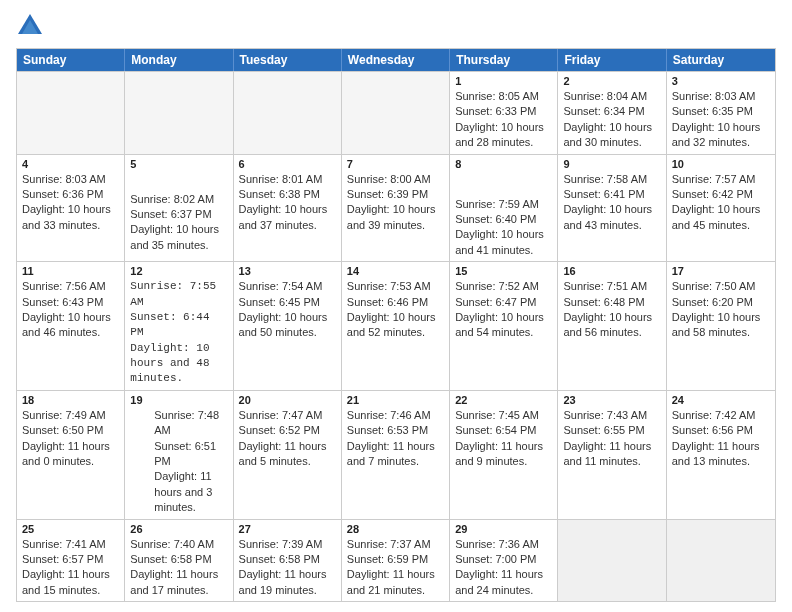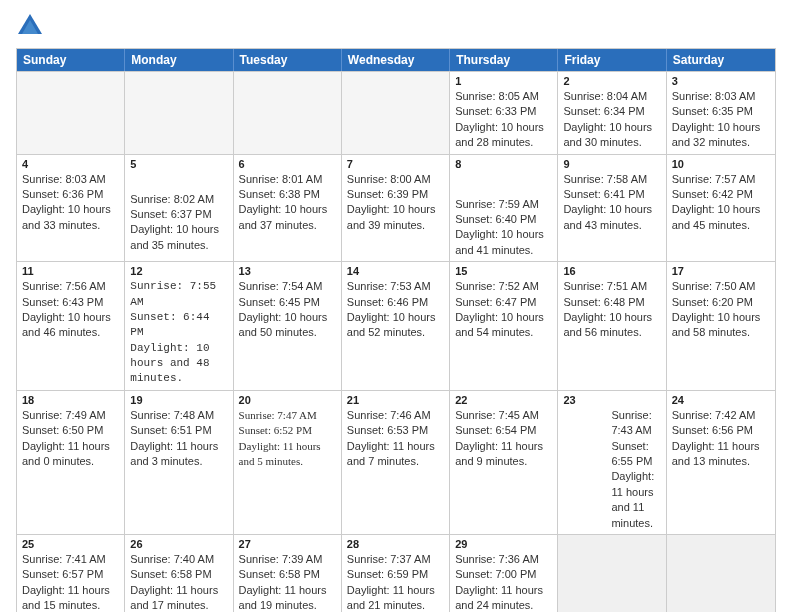--- a/index.html
+++ b/index.html
@@ -260,45 +260,45 @@
         </div>
         <div class="cal-row">
           <div class="cal-cell">
             <div class="day-num">18</div>
             <div class="day-info" style="white-space: pre-line;">Sunrise: 7:49 AM
 Sunset: 6:50 PM
 Daylight: 11 hours and 0 minutes.</div>
           </div>
           <div class="cal-cell">
             <div class="day-num">19</div>
-            <div class="day-info" style="white-space: pre-line;">Sunrise: 7:48 AM
+            <div class="day-info" style="white-space: pre-line; margin-left: 24px;">Sunrise: 7:48 AM
 Sunset: 6:51 PM
 Daylight: 11 hours and 3 minutes.</div>
           </div>
           <div class="cal-cell">
             <div class="day-num">20</div>
-            <div class="day-info" style="white-space: pre-line; font-family: Liberation Serif, serif;">Sunrise: 7:47 AM
+            <div class="day-info" style="white-space: pre-line;">Sunrise: 7:47 AM
 Sunset: 6:52 PM
 Daylight: 11 hours and 5 minutes.</div>
           </div>
           <div class="cal-cell">
             <div class="day-num">21</div>
             <div class="day-info" style="white-space: pre-line;">Sunrise: 7:46 AM
 Sunset: 6:53 PM
 Daylight: 11 hours and 7 minutes.</div>
           </div>
           <div class="cal-cell">
             <div class="day-num">22</div>
             <div class="day-info" style="white-space: pre-line;">Sunrise: 7:45 AM
 Sunset: 6:54 PM
 Daylight: 11 hours and 9 minutes.</div>
           </div>
           <div class="cal-cell">
             <div class="day-num">23</div>
-            <div class="day-info" style="white-space: pre-line; margin-left: 48px;">Sunrise: 7:43 AM
+            <div class="day-info" style="white-space: pre-line;">Sunrise: 7:43 AM
 Sunset: 6:55 PM
 Daylight: 11 hours and 11 minutes.</div>
           </div>
           <div class="cal-cell">
             <div class="day-num">24</div>
             <div class="day-info" style="white-space: pre-line;">Sunrise: 7:42 AM
 Sunset: 6:56 PM
 Daylight: 11 hours and 13 minutes.</div>
           </div>
         </div>

